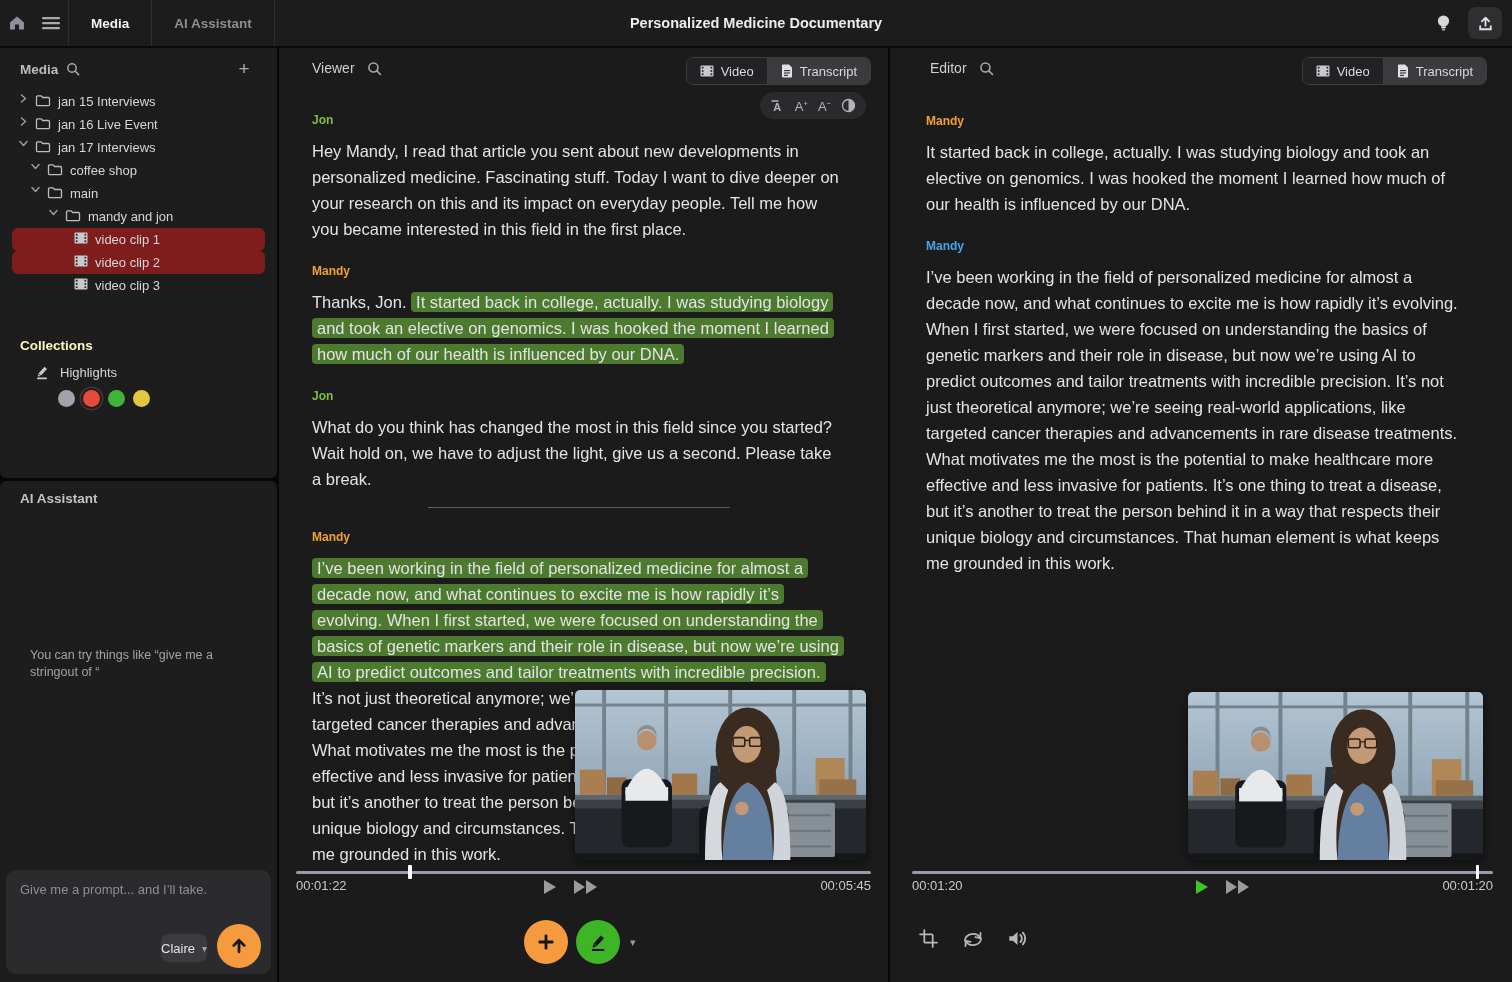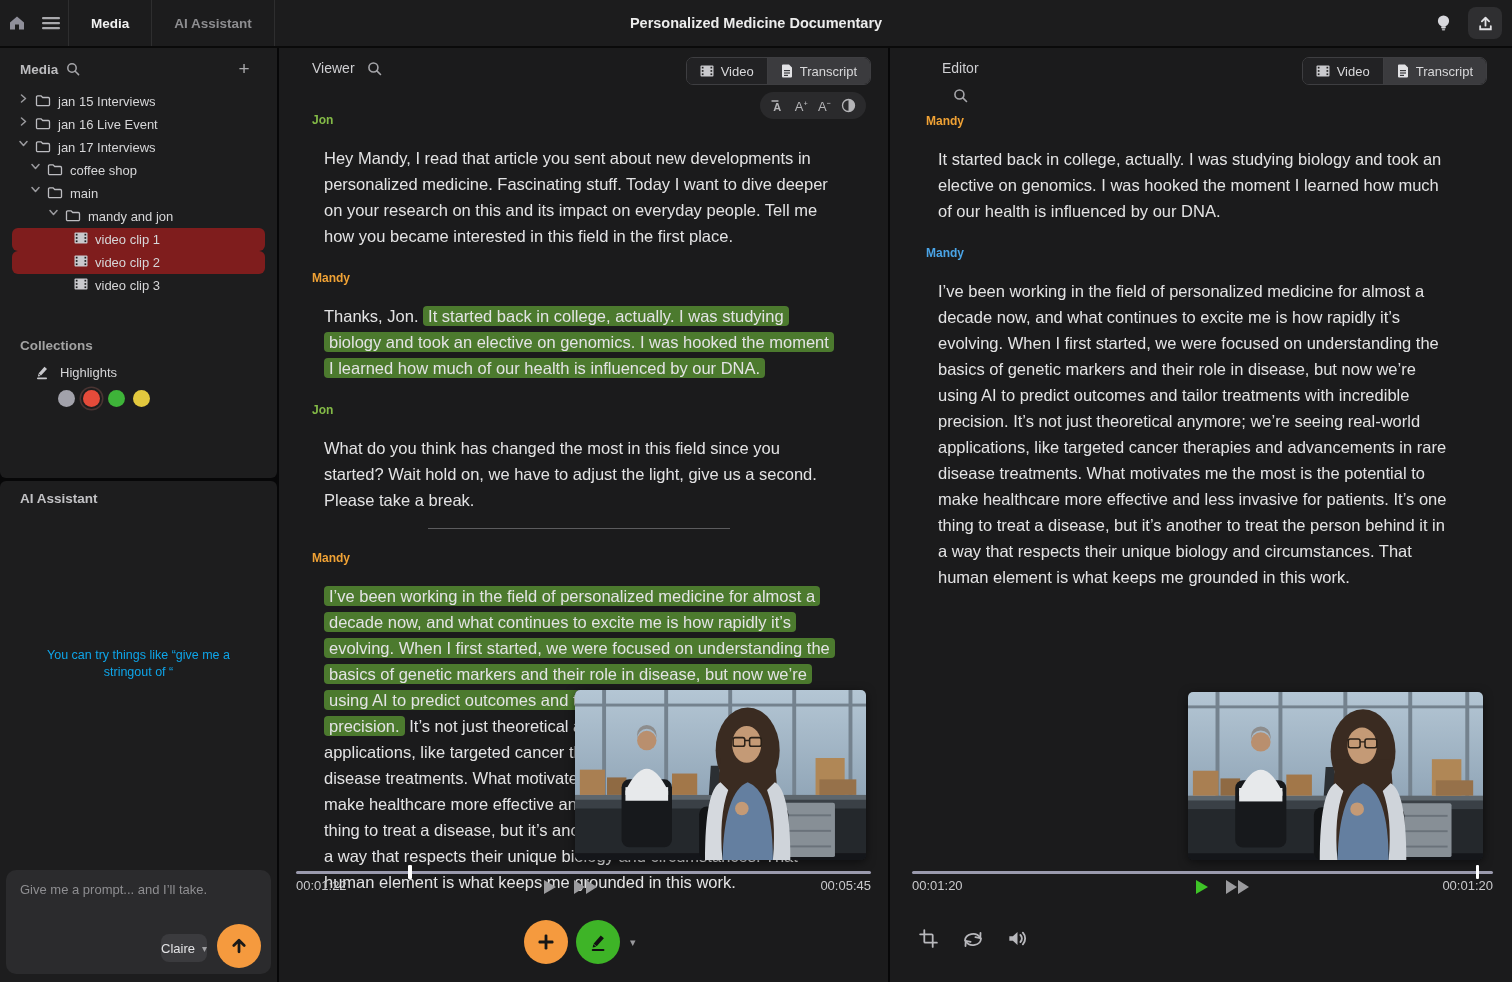--- a/index.html
+++ b/index.html
@@ -26,50 +26,50 @@
   
   .side-header{position:absolute;left:20px;top:8px;height:26px;display:flex;align-items:center;gap:8px;font-size:13.5px;font-weight:700;color:#bcbcbf;}
   .side-add{position:absolute;right:20px;top:8px;width:26px;height:26px;display:flex;align-items:center;justify-content:center;color:#a8a8ab;font-size:19px;cursor:pointer;}
   .tree{position:absolute;left:0;top:42px;right:0;}
   .tree-row{position:relative;height:23px;display:flex;align-items:center;margin:0 12px;padding:0 6px;border-radius:6px;font-size:13px;color:#d6d6d8;cursor:pointer;}
   .tree-row.selected{background:#7f1d1d;}
   .tw{display:flex;align-items:flex-start;gap:7px;}
   .chev{width:10px;display:flex;justify-content:center;}
   .indent1{padding-left:18px;}.indent2{padding-left:36px;}.indent3{padding-left:62px;}
   
-  .coll-title{position:absolute;left:20px;top:290px;font-size:13.5px;font-weight:700;color:#a3a3a3;}
+  .coll-title{position:absolute;left:20px;top:290px;font-size:13.5px;font-weight:700;color:#fef9c3;}
   .coll-row{position:absolute;left:34px;top:316px;display:flex;align-items:center;gap:10px;font-size:13px;color:#d6d6d8;cursor:pointer;}
   .dots{position:absolute;left:58px;top:342px;display:flex;gap:8px;}
   .dot{width:17px;height:17px;border-radius:50%;cursor:pointer;}
   .dot.ring{box-shadow:0 0 0 2px #1d1d1e,0 0 0 3.5px #4a3432;}
 
   
   .ai-title{position:absolute;left:20px;top:10px;font-size:13.5px;font-weight:700;color:#c2c2c5;}
-  .ai-hint{position:absolute;left:30px;right:30px;top:166px;text-align:center;font-size:12.5px;line-height:17px;color:#0ea5e9;}
+  .ai-hint{position:absolute;left:30px;right:30px;top:166px;text-align:left;font-size:12.5px;line-height:17px;color:#a3a3a3;}
   .prompt-box{position:absolute;left:6px;right:6px;bottom:8px;height:104px;background:#2b2b2d;border-radius:10px;cursor:text;}
   .prompt-ph{position:absolute;left:14px;top:12px;font-size:13px;color:#8e8e91;}
   .voice-pill{position:absolute;right:64px;bottom:12px;height:28px;padding:0 0;background:#3b3b3e;border-radius:8px;display:flex;align-items:center;gap:7px;font-size:13px;color:#e3e3e5;cursor:pointer;}
   .voice-caret{font-size:10px;color:#a0a0a3;}
   .send-btn{position:absolute;right:10px;bottom:6px;width:44px;height:44px;border-radius:50%;background:#f59a3e;display:flex;align-items:center;justify-content:center;cursor:pointer;}
 
   
   .pane-header{position:absolute;left:33px;top:12px;display:flex;align-items:center;gap:12px;font-size:14px;color:#cfcfd2;}
   .toggle{position:absolute;top:9px;height:26px;display:flex;border:1px solid #3e3e41;border-radius:7px;overflow:hidden;}
   .tg{display:flex;align-items:center;gap:7px;padding:0 13px;font-size:13px;color:#d8d8da;background:#222224;cursor:pointer;}
   .tg.active{background:#3b3b3e;}
   .tg-sep{width:1px;background:#3e3e41;}
   .font-pill{position:absolute;right:22px;top:44px;height:27px;padding:0 10px;background:#2a2a2c;border-radius:14px;display:flex;align-items:center;gap:10px;color:#b4b4b7;font-size:13px;}
   .fp-item{cursor:pointer;display:flex;align-items:center;}
   .transcript{position:absolute;font-size:16.5px;line-height:26px;color:#e3e3e4;}
   .speaker{font-weight:700;font-size:12px;margin:16px 0 5px 0;cursor:pointer;}
   .speaker:first-child{margin-top:0;}
   .sp-green{color:#84bb47;}
   .sp-orange{color:#f0a235;}
   .sp-blue{color:#4aa4e6;}
-  .para{margin:12px;cursor:text;}
+  .para{margin:0;cursor:text;}
   .hl{background:#4c7a2e;border-radius:4px;padding:1px 5px;-webkit-box-decoration-break:clone;box-decoration-break:clone;}
   .t-divider{width:302px;margin:15px auto 12px auto;border-top:1px solid #5c5c5e;height:0;}
 
   .video-thumb{position:absolute;border-radius:5px;overflow:hidden;background:#000;cursor:pointer;box-shadow:0 2px 10px rgba(0,0,0,.5);}
   .video-thumb svg{display:block;width:100%;height:100%;}
 
   .timeline{position:absolute;height:14px;cursor:pointer;}
   .tl-track{position:absolute;left:0;right:0;top:6px;height:2.5px;background:#9a9aad;border-radius:2px;}
   .tl-head{position:absolute;top:0;width:3.5px;height:14px;background:#fff;border-radius:1px;cursor:ew-resize;}
   .tl-times{position:absolute;font-size:13px;color:#c9c9cc;}
@@ -434,21 +434,21 @@
             <path d="M5 10.5 L11.5 3.2 L14.3 5.6 L7.8 12.9 Z" fill="#111"></path>
             <path d="M4.7 11 L7.4 13.3 L4.2 14 Z" fill="#111"></path>
             <rect x="3.4" y="15.2" width="11.4" height="1.8" rx="0.9" fill="#111"></rect>
           </svg>
       </div>
       <div class="fab-caret">▾</div>
     </div>
   </div>
 
   <div id="editor-panel" class="panel">
-    <div class="pane-header" style="left:52px;flex-direction:column;">
+    <div class="pane-header" style="left:40px;">
       <span>Editor</span>
       <svg width="15" height="15" viewBox="0 0 14 14">
           <circle cx="6" cy="6" r="4.2" stroke="#a6a6aa" stroke-width="1.5" fill="none"></circle>
           <path d="M9.2 9.2 L12.6 12.6" stroke="#a6a6aa" stroke-width="1.5" stroke-linecap="round"></path>
         </svg>
     </div>
     <div class="toggle" style="right:25px;">
       <div class="tg">
         <svg width="14" height="12" viewBox="0 0 14 12">
             <rect x="0.5" y="0.5" width="13" height="11" rx="1" fill="#c9c9cd"></rect>

